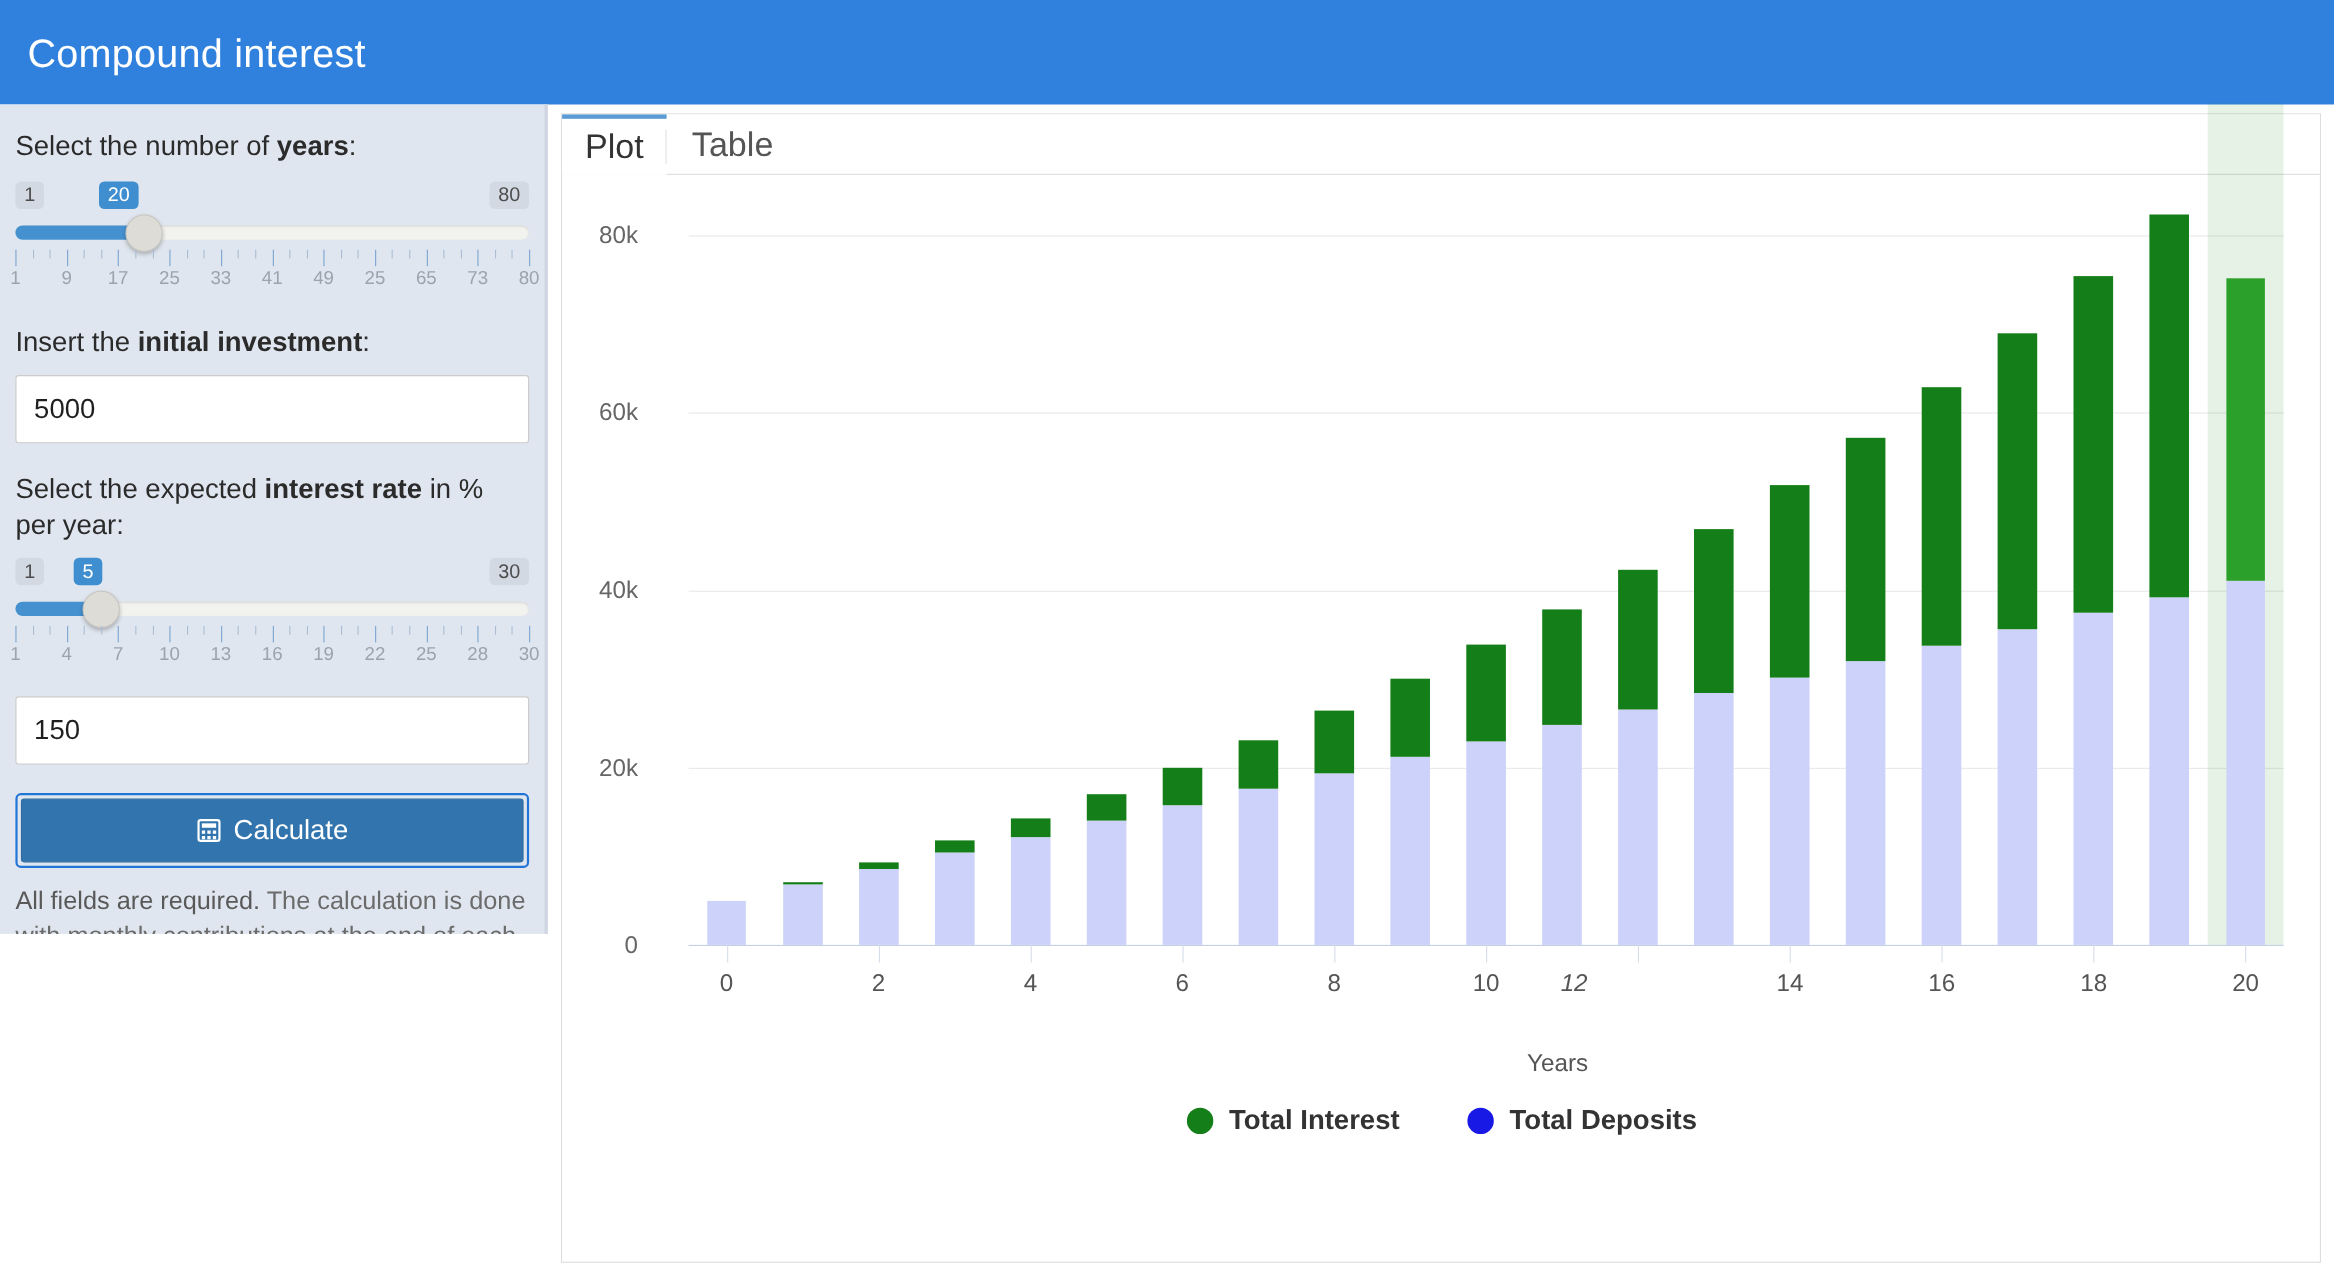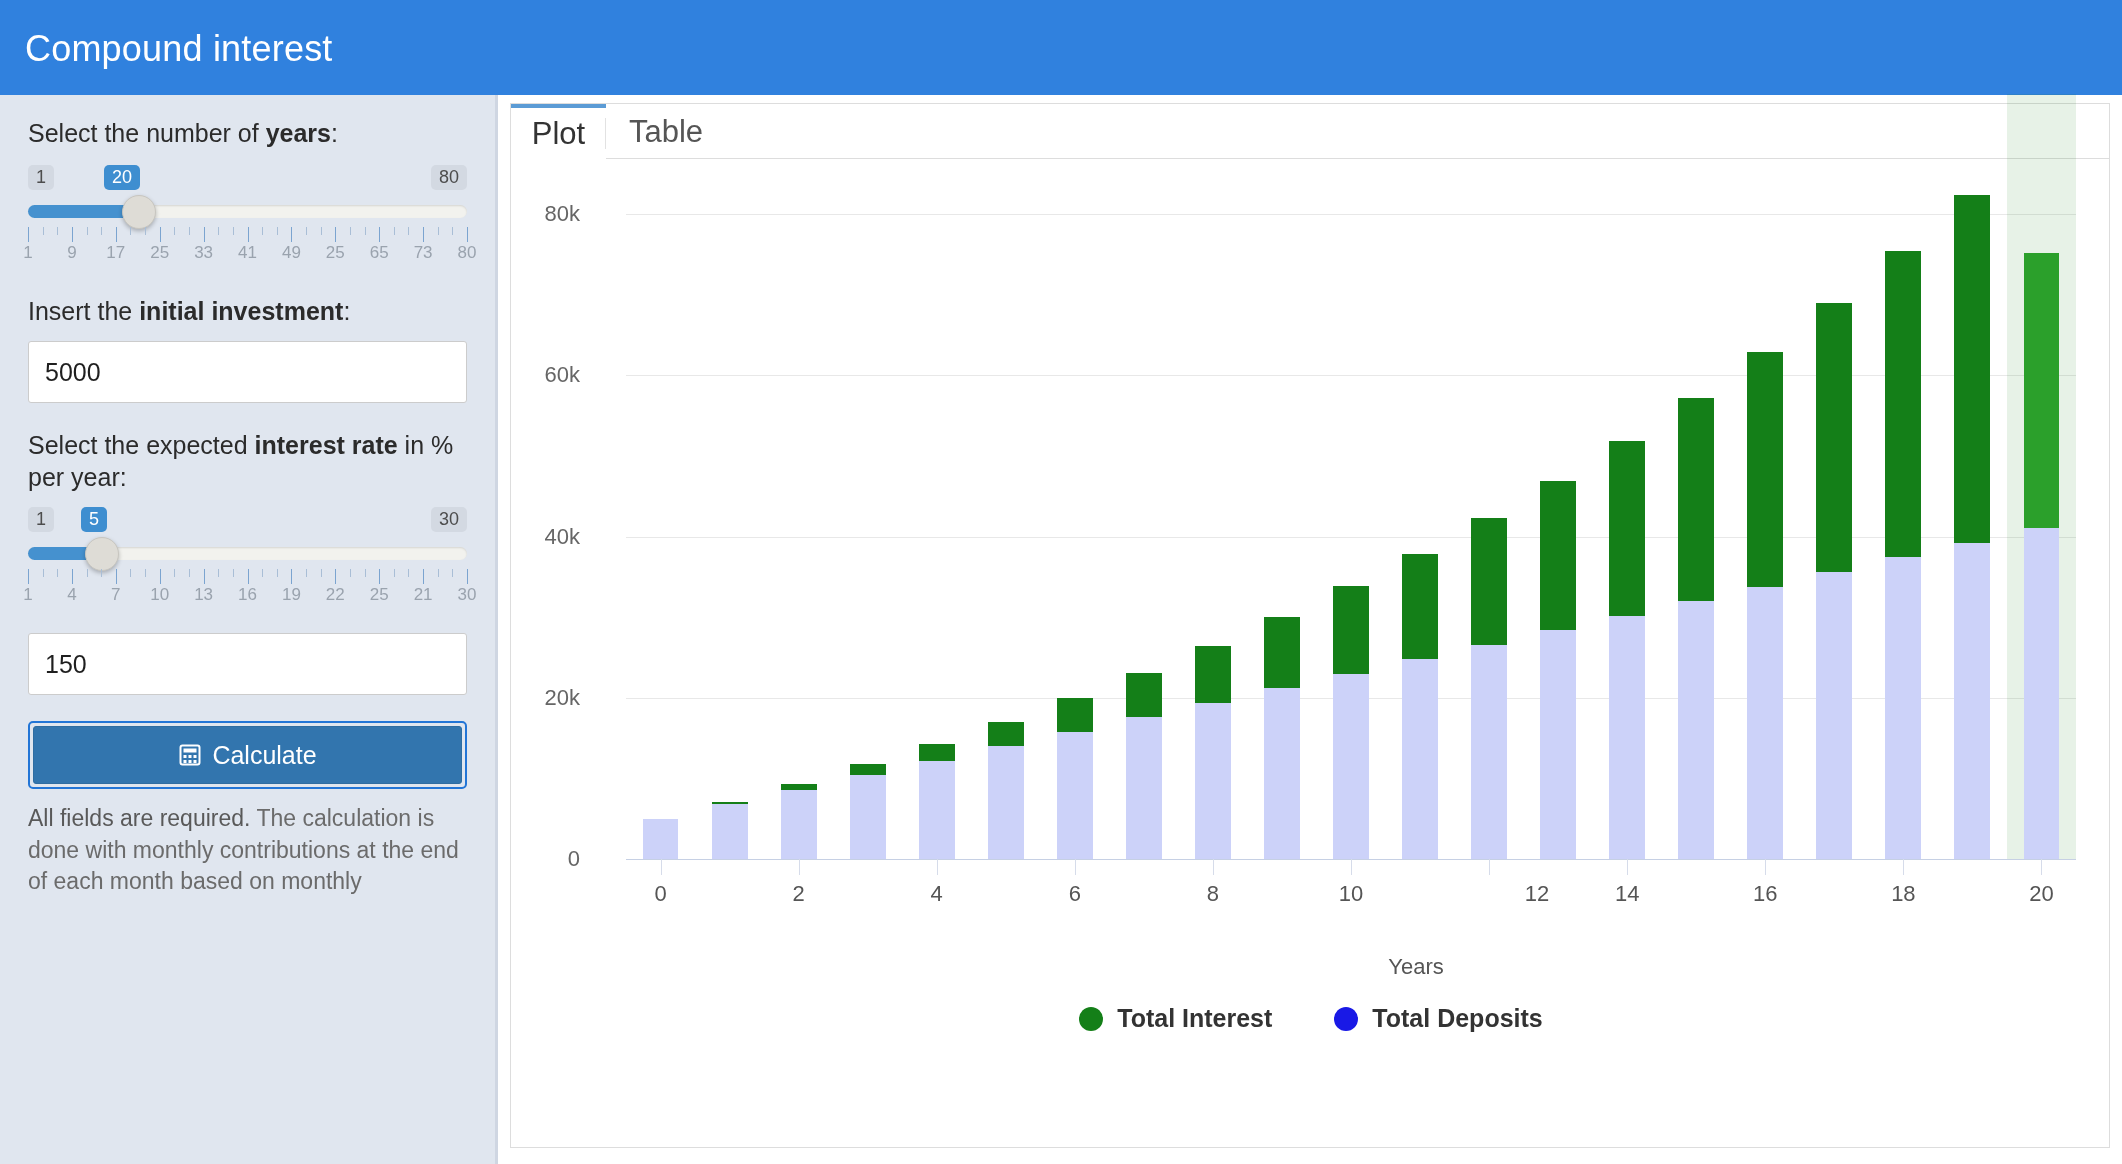--- a/index.html
+++ b/index.html
@@ -17,24 +17,24 @@
     background: #3081de;
   }
   .header-title {
     position: absolute; left: 25px; top: 28px;
     font-size: 36px; color: #ffffff; font-weight: 400;
     letter-spacing: .2px;
   }
 
   
   .sidebar {
-    position: absolute; left: 0; top: 95px; width: 498px; height: 1069px;
+    position: absolute; left: 0; top: 95px; width: 498px; height: 754px;
     background: #e0e6ef;
     border-right: 3px solid #cfd6e2;
-    padding: 0 28px;
+    padding: 0 14px;
     overflow: hidden;
   }
   .field-label {
     font-size: 25px; color: #2b2b2b; line-height: 1.28;
     margin: 0; padding: 0;
   }
   .field-label b { font-weight: 700; }
 
   
   .slider-block { position: relative; }
@@ -298,21 +298,21 @@
         <div class="tick-labels" id="rate-ticklabels">
             <div class="tick-label" style="left: 0%;">1</div>
             <div class="tick-label" style="left: 10%;">4</div>
             <div class="tick-label" style="left: 20%;">7</div>
             <div class="tick-label" style="left: 30%;">10</div>
             <div class="tick-label" style="left: 40%;">13</div>
             <div class="tick-label" style="left: 50%;">16</div>
             <div class="tick-label" style="left: 60%;">19</div>
             <div class="tick-label" style="left: 70%;">22</div>
             <div class="tick-label" style="left: 80%;">25</div>
-            <div class="tick-label" style="left: 90%;">21</div>
+            <div class="tick-label" style="left: 90%;">28</div>
             <div class="tick-label" style="left: 100%;">30</div>
           </div>
       </div>
     </div>
 
     <div style="margin-top:24px">
       <input class="text-input" style="margin-top: 0;" type="text" value="150">
     </div>
 
     <div class="calc-btn-wrap" style="margin-top:26px">
@@ -451,21 +451,21 @@
           <div class="xtick-label" style="left: 287.619px; top: 722px;">2</div>
           <div class="xtick" style="left: 425.714px; top: 700px;"></div>
           <div class="xtick-label" style="left: 425.714px; top: 722px;">4</div>
           <div class="xtick" style="left: 563.81px; top: 700px;"></div>
           <div class="xtick-label" style="left: 563.81px; top: 722px;">6</div>
           <div class="xtick" style="left: 701.905px; top: 700px;"></div>
           <div class="xtick-label" style="left: 701.905px; top: 722px;">8</div>
           <div class="xtick" style="left: 840px; top: 700px;"></div>
           <div class="xtick-label" style="left: 840px; top: 722px;">10</div>
           <div class="xtick" style="left: 978.095px; top: 700px;"></div>
-          <div class="xtick-label" style="left: 1026px; top: 722px;">12</div>
+          <div class="xtick-label" style="left: 920px; top: 722px; font-style: italic;">12</div>
           <div class="xtick" style="left: 1116.19px; top: 700px;"></div>
           <div class="xtick-label" style="left: 1116.19px; top: 722px;">14</div>
           <div class="xtick" style="left: 1254.29px; top: 700px;"></div>
           <div class="xtick-label" style="left: 1254.29px; top: 722px;">16</div>
           <div class="xtick" style="left: 1392.38px; top: 700px;"></div>
           <div class="xtick-label" style="left: 1392.38px; top: 722px;">18</div>
           <div class="xtick" style="left: 1530.48px; top: 700px;"></div>
           <div class="xtick-label" style="left: 1530.48px; top: 722px;">20</div>
         </div>
       <div class="axis-title" style="left:905px; top:795px">Years</div>

